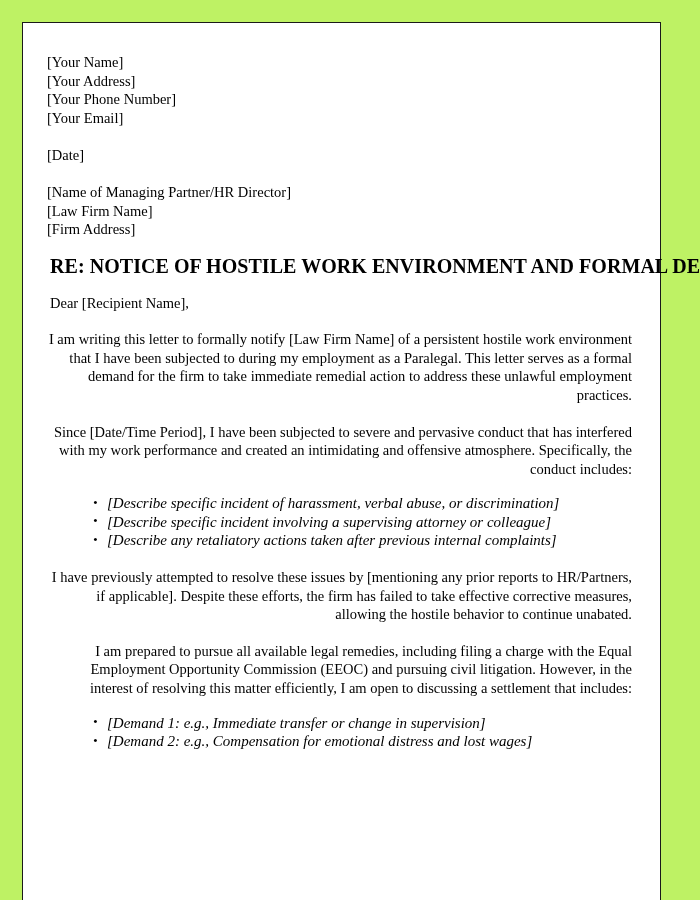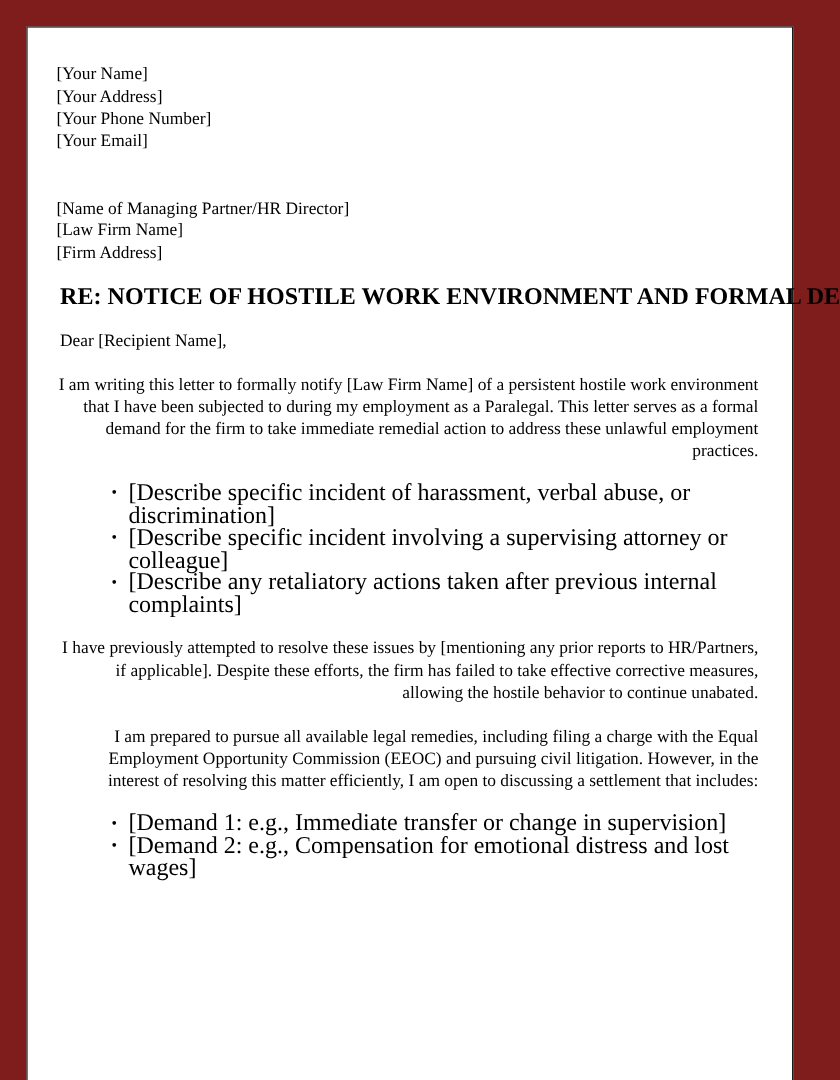--- a/index.html
+++ b/index.html
@@ -15,21 +15,21 @@
     font-family: "Liberation Serif", "DejaVu Serif", serif;
     color: #000000;
     position: relative;
   }
   .page-canvas {
     position: absolute;
     left: 0;
     top: 0;
     width: 700px;
     height: 900px;
-    background: #7f1d1d;
+    background: #bef264;
   }
   
   .page-sheet {
     position: absolute;
     left: 22px;
     top: 22px;
     width: 639px;
     height: 1060px;
     box-sizing: border-box;
     border: 1px solid #1a1a1a;
@@ -76,24 +76,25 @@
     margin: 18px 0 0 0;
     padding: 0 14px 0 2px;
     text-align: right;
   }
   ul.demand-list {
     margin: 16px 0 0 0;
     padding: 0 0 0 48px;
     list-style: none;
   }
   ul.demand-list li {
-    font-size: 20px;
+    font-size: 15px;
     line-height: 18.6px;
     position: relative;
     padding-left: 14px;
+    font-style: italic;
   }
   ul.demand-list li::before {
     content: "\2022";
     position: absolute;
     left: 0;
     top: -0.5px;
     font-size: 13px;
   }
 </style>
 </head>
@@ -105,35 +106,39 @@
 
       <div class="addr-block">
         <div class="addr-line">[Your Name]</div>
         <div class="addr-line">[Your Address]</div>
         <div class="addr-line">[Your Phone Number]</div>
         <div class="addr-line">[Your Email]</div>
       </div>
 
       <div class="spacer-sm"></div>
 
+      <div class="addr-block">
+        <div class="addr-line">[Date]</div>
+      </div>
 
       <div class="spacer-sm"></div>
 
       <div class="addr-block">
         <div class="addr-line">[Name of Managing Partner/HR Director]</div>
         <div class="addr-line">[Law Firm Name]</div>
         <div class="addr-line">[Firm Address]</div>
       </div>
 
       <div class="doc-title">RE: NOTICE OF HOSTILE WORK ENVIRONMENT AND FORMAL DEMAND</div>
 
       <div class="salutation">Dear [Recipient Name],</div>
 
       <p class="body-par">I am writing this letter to formally notify [Law Firm Name] of a persistent hostile work environment that I have been subjected to during my employment as a Paralegal. This letter serves as a formal demand for the firm to take immediate remedial action to address these unlawful employment practices.</p>
 
+      <p class="body-par">Since [Date/Time Period], I have been subjected to severe and pervasive conduct that has interfered with my work performance and created an intimidating and offensive atmosphere. Specifically, the conduct includes:</p>
 
       <ul class="demand-list">
         <li>[Describe specific incident of harassment, verbal abuse, or discrimination]</li>
         <li>[Describe specific incident involving a supervising attorney or colleague]</li>
         <li>[Describe any retaliatory actions taken after previous internal complaints]</li>
       </ul>
 
       <p class="body-par">I have previously attempted to resolve these issues by [mentioning any prior reports to HR/Partners, if applicable]. Despite these efforts, the firm has failed to take effective corrective measures, allowing the hostile behavior to continue unabated.</p>
 
 

